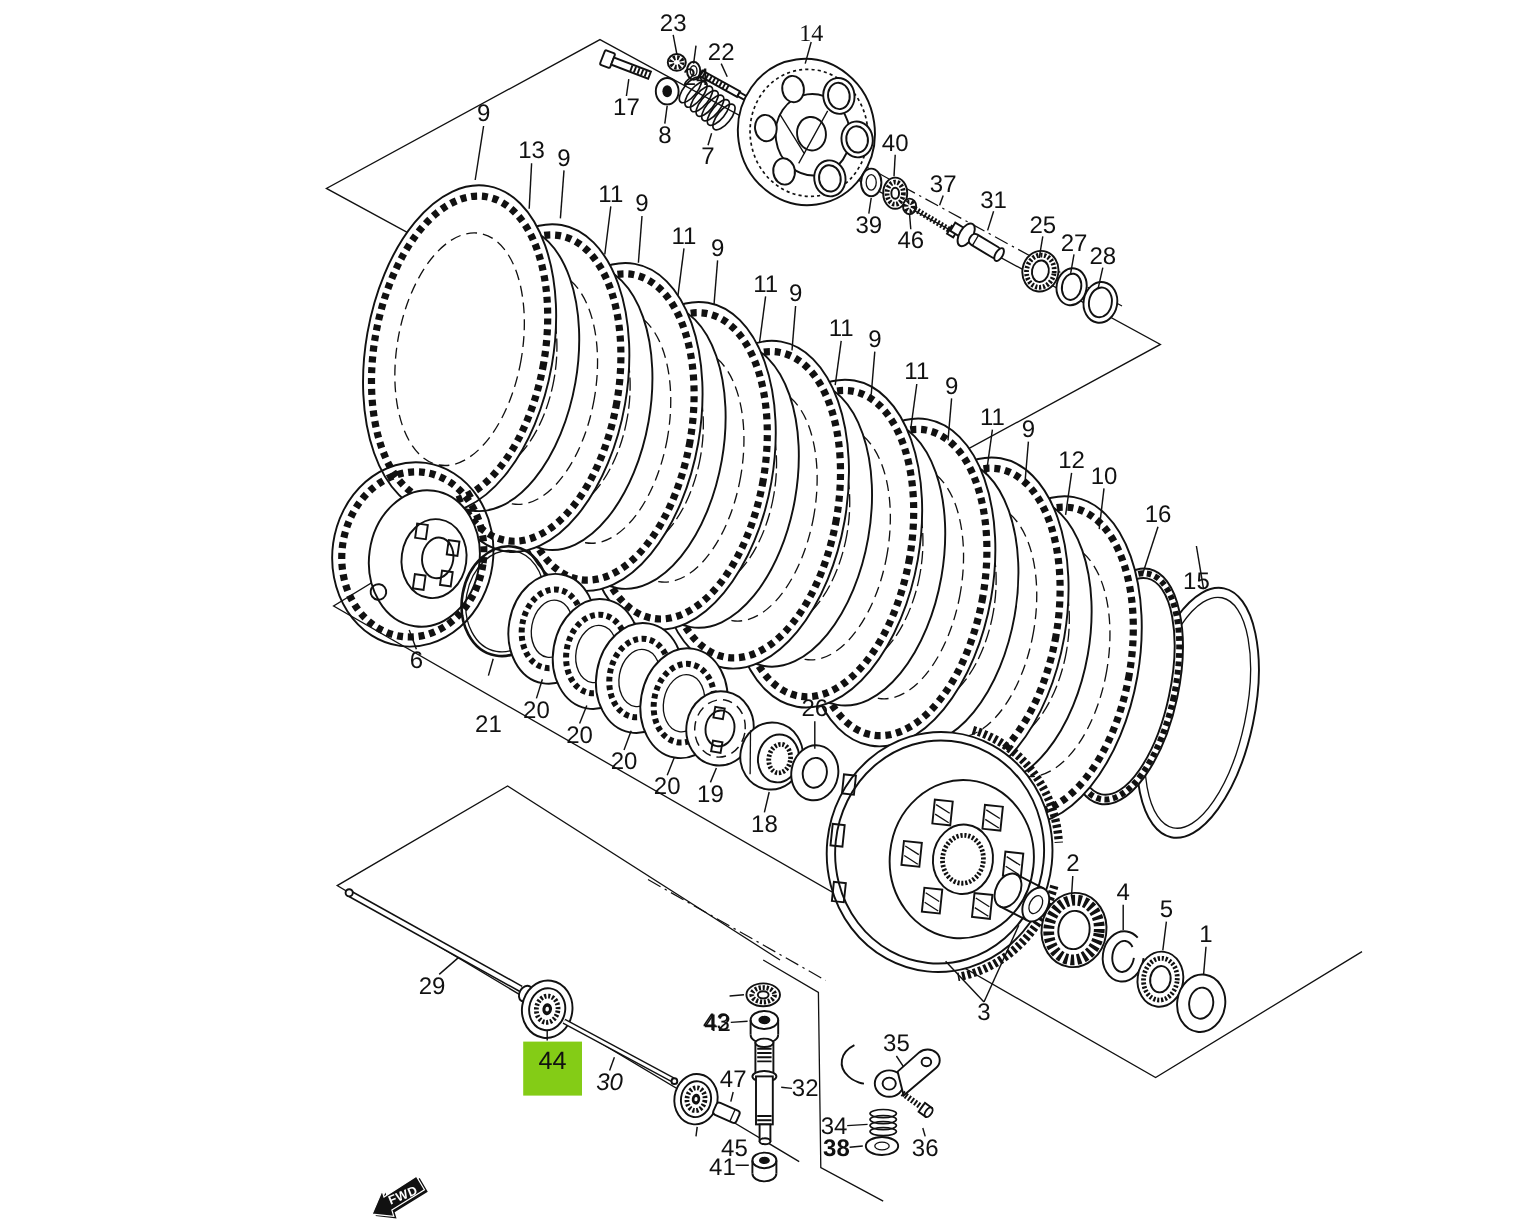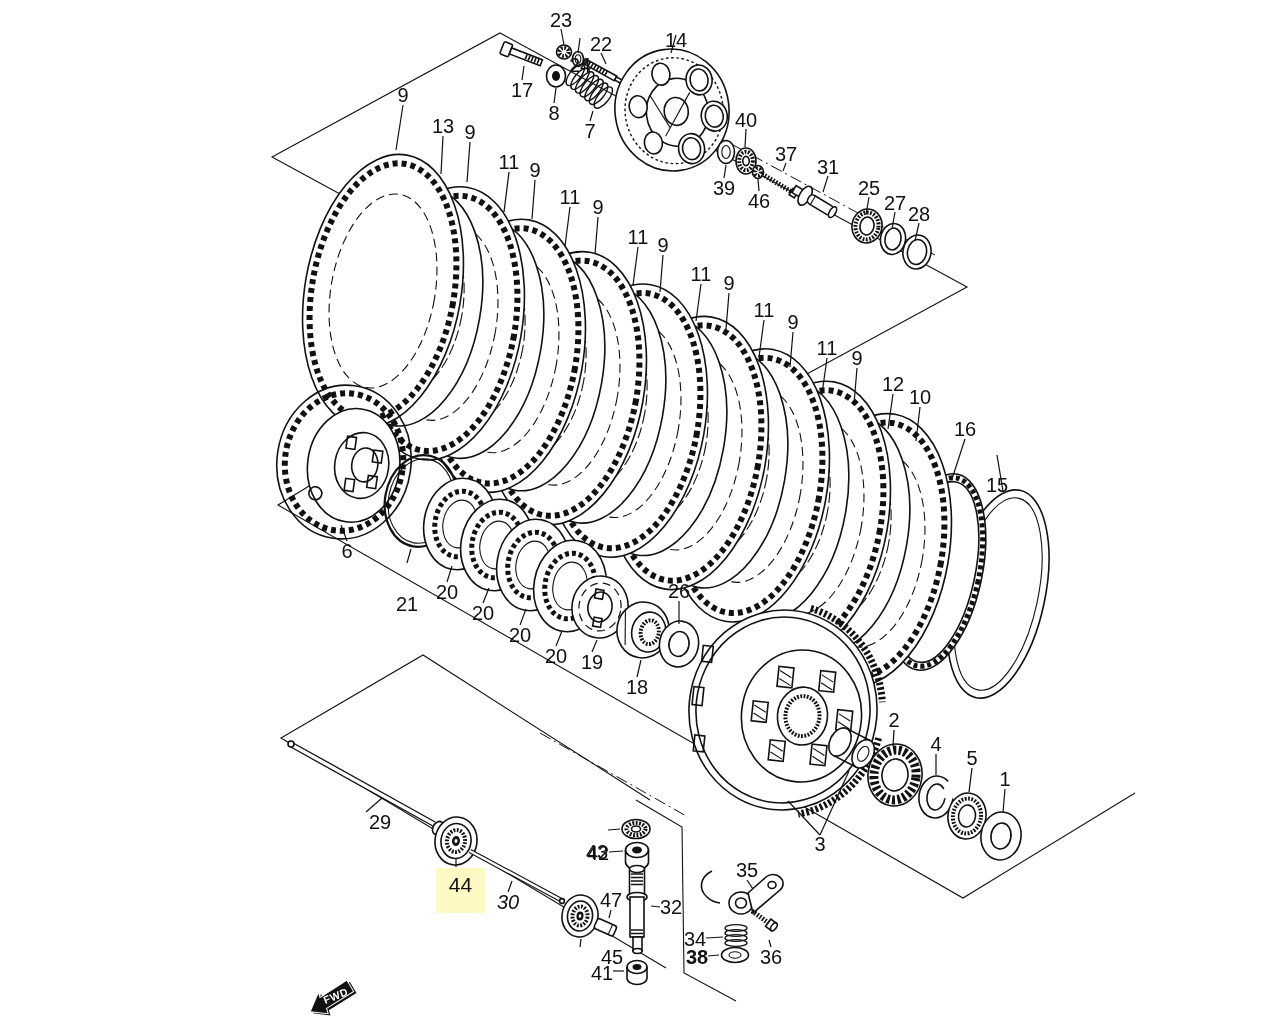--- a/index.html
+++ b/index.html
@@ -472,21 +472,21 @@
   </g>
 </svg>
 
 <div id="labels">
       <div class="part-label" style="left: 561px; top: 20px; transform: translate(-50%, -50%);">23</div>
       <div class="part-label" style="left: 580px; top: 29px; transform: translate(-50%, -50%); margin-top: 36px;">24</div>
       <div class="part-label" style="left: 601px; top: 44px; transform: translate(-50%, -50%);">22</div>
       <div class="part-label" style="left: 522px; top: 90px; transform: translate(-50%, -50%);">17</div>
       <div class="part-label" style="left: 554px; top: 113px; transform: translate(-50%, -50%);">8</div>
       <div class="part-label" style="left: 590px; top: 131px; transform: translate(-50%, -50%);">7</div>
-      <div class="part-label" style="left: 676px; top: 40px; transform: translate(-50%, -50%);">14</div>
+      <div class="part-label" style="left: 676px; top: 28px; transform: translate(-50%, -50%); font-family: Liberation Serif, serif;">14</div>
       <div class="part-label" style="left: 724px; top: 188px; transform: translate(-50%, -50%);">39</div>
       <div class="part-label" style="left: 746px; top: 120px; transform: translate(-50%, -50%);">40</div>
       <div class="part-label" style="left: 759px; top: 201px; transform: translate(-50%, -50%);">46</div>
       <div class="part-label" style="left: 786px; top: 154px; transform: translate(-50%, -50%);">37</div>
       <div class="part-label" style="left: 828px; top: 167px; transform: translate(-50%, -50%);">31</div>
       <div class="part-label" style="left: 869px; top: 188px; transform: translate(-50%, -50%);">25</div>
       <div class="part-label" style="left: 895px; top: 203px; transform: translate(-50%, -50%);">27</div>
       <div class="part-label" style="left: 919px; top: 214px; transform: translate(-50%, -50%);">28</div>
       <div class="part-label" style="left: 403px; top: 95px; transform: translate(-50%, -50%);">9</div>
       <div class="part-label" style="left: 443px; top: 126px; transform: translate(-50%, -50%);">13</div>
@@ -514,22 +514,22 @@
       <div class="part-label" style="left: 520px; top: 635px; transform: translate(-50%, -50%);">20</div>
       <div class="part-label" style="left: 556px; top: 656px; transform: translate(-50%, -50%);">20</div>
       <div class="part-label" style="left: 592px; top: 662px; transform: translate(-50%, -50%);">19</div>
       <div class="part-label" style="left: 637px; top: 687px; transform: translate(-50%, -50%);">18</div>
       <div class="part-label" style="left: 679px; top: 591px; transform: translate(-50%, -50%);">26</div>
       <div class="part-label" style="left: 894px; top: 720px; transform: translate(-50%, -50%);">2</div>
       <div class="part-label" style="left: 936px; top: 744px; transform: translate(-50%, -50%);">4</div>
       <div class="part-label" style="left: 972px; top: 758px; transform: translate(-50%, -50%);">5</div>
       <div class="part-label" style="left: 1005px; top: 779px; transform: translate(-50%, -50%);">1</div>
       <div class="part-label" style="left: 820px; top: 844px; transform: translate(-50%, -50%);">3</div>
-      <div class="part-label" style="left: 380px; top: 822px; transform: translate(-50%, -50%);">29</div>
-      <div class="part-label highlight" style="left: 436px; top: 868px; width: 49px; height: 45px; background: #fef9c3;">44</div>
+      <div class="part-label" style="left: 360px; top: 822px; transform: translate(-50%, -50%);">29</div>
+      <div class="part-label highlight" style="left: 436px; top: 868px; width: 49px; height: 45px; background: #84cc16;">44</div>
       <div class="part-label" style="left: 508px; top: 902px; transform: translate(-50%, -50%); font-style: italic;">30</div>
       <div class="part-label" style="left: 612px; top: 957px; transform: translate(-50%, -50%);">45</div>
       <div class="part-label" style="left: 602px; top: 973px; transform: translate(-50%, -50%);">41</div>
       <div class="part-label" style="left: 611px; top: 900px; transform: translate(-50%, -50%);">47</div>
       <div class="part-label" style="left: 671px; top: 907px; transform: translate(-50%, -50%);">32</div>
       <div class="part-label" style="left: 597px; top: 831px; transform: translate(-50%, -50%); margin-top: 21px;">43</div>
       <div class="part-label" style="left: 598px; top: 853px; transform: translate(-50%, -50%);">42</div>
       <div class="part-label" style="left: 747px; top: 870px; transform: translate(-50%, -50%);">35</div>
       <div class="part-label" style="left: 695px; top: 939px; transform: translate(-50%, -50%);">34</div>
       <div class="part-label" style="left: 697px; top: 957px; transform: translate(-50%, -50%); font-weight: bold;">38</div>

